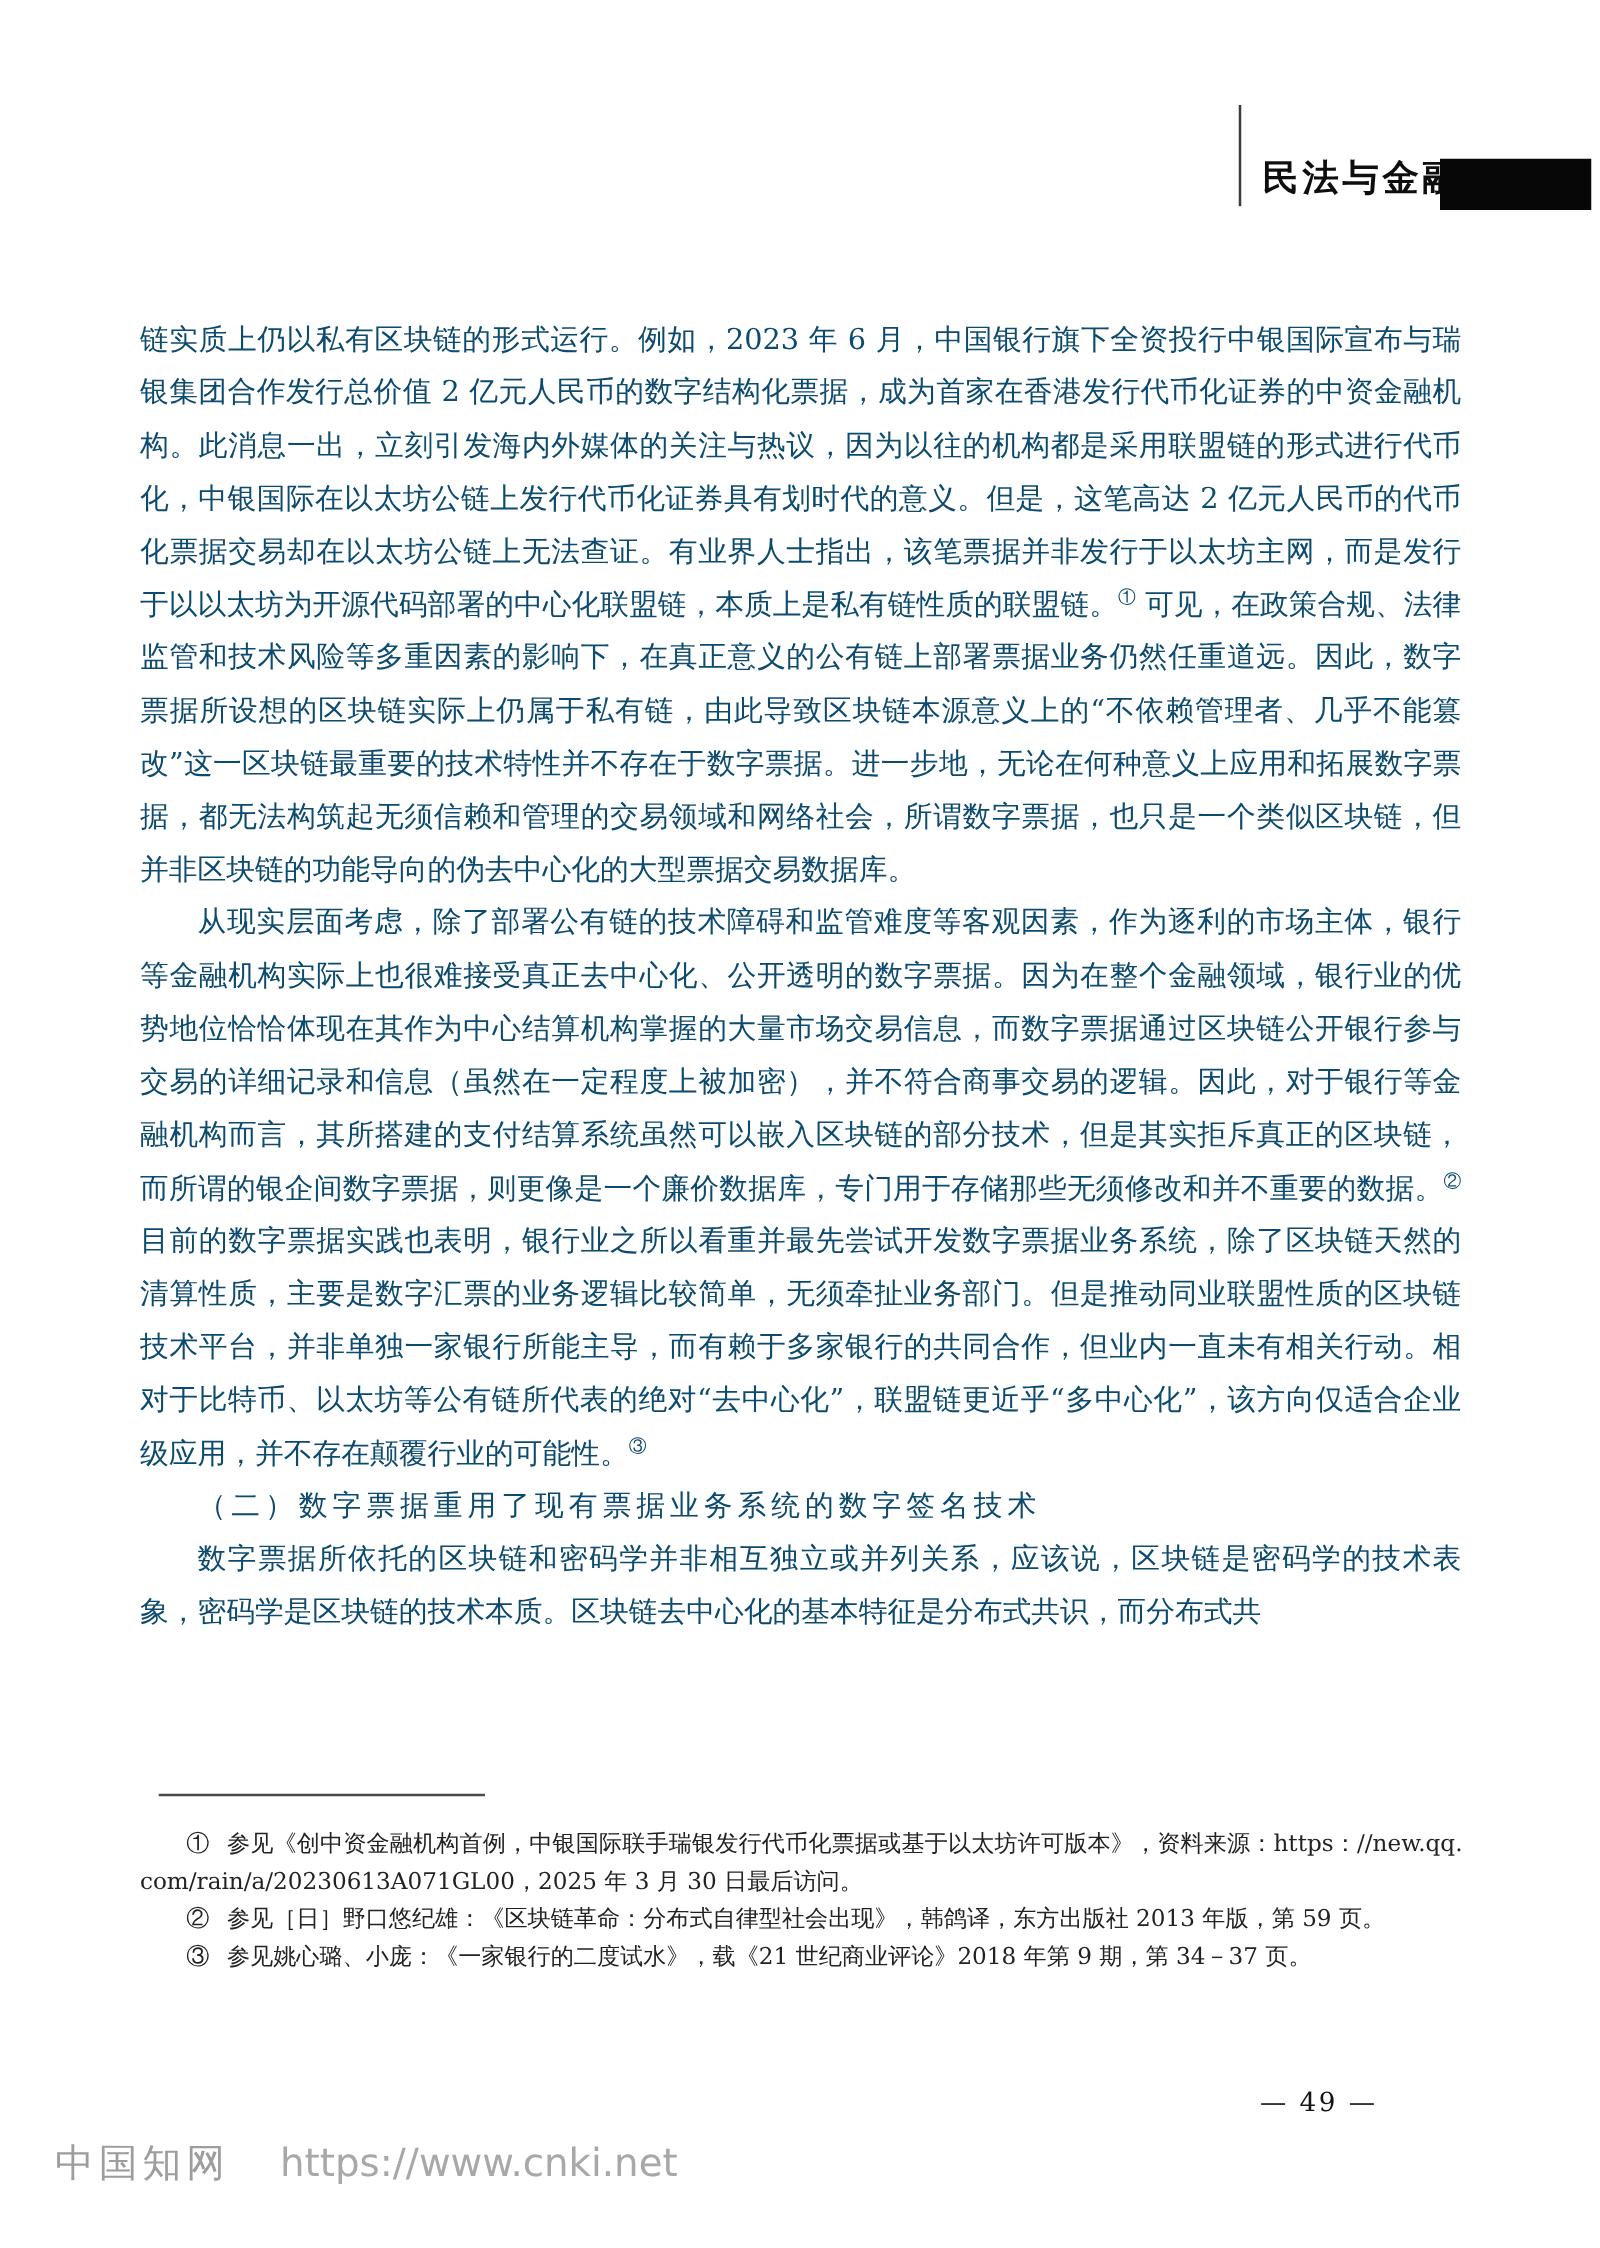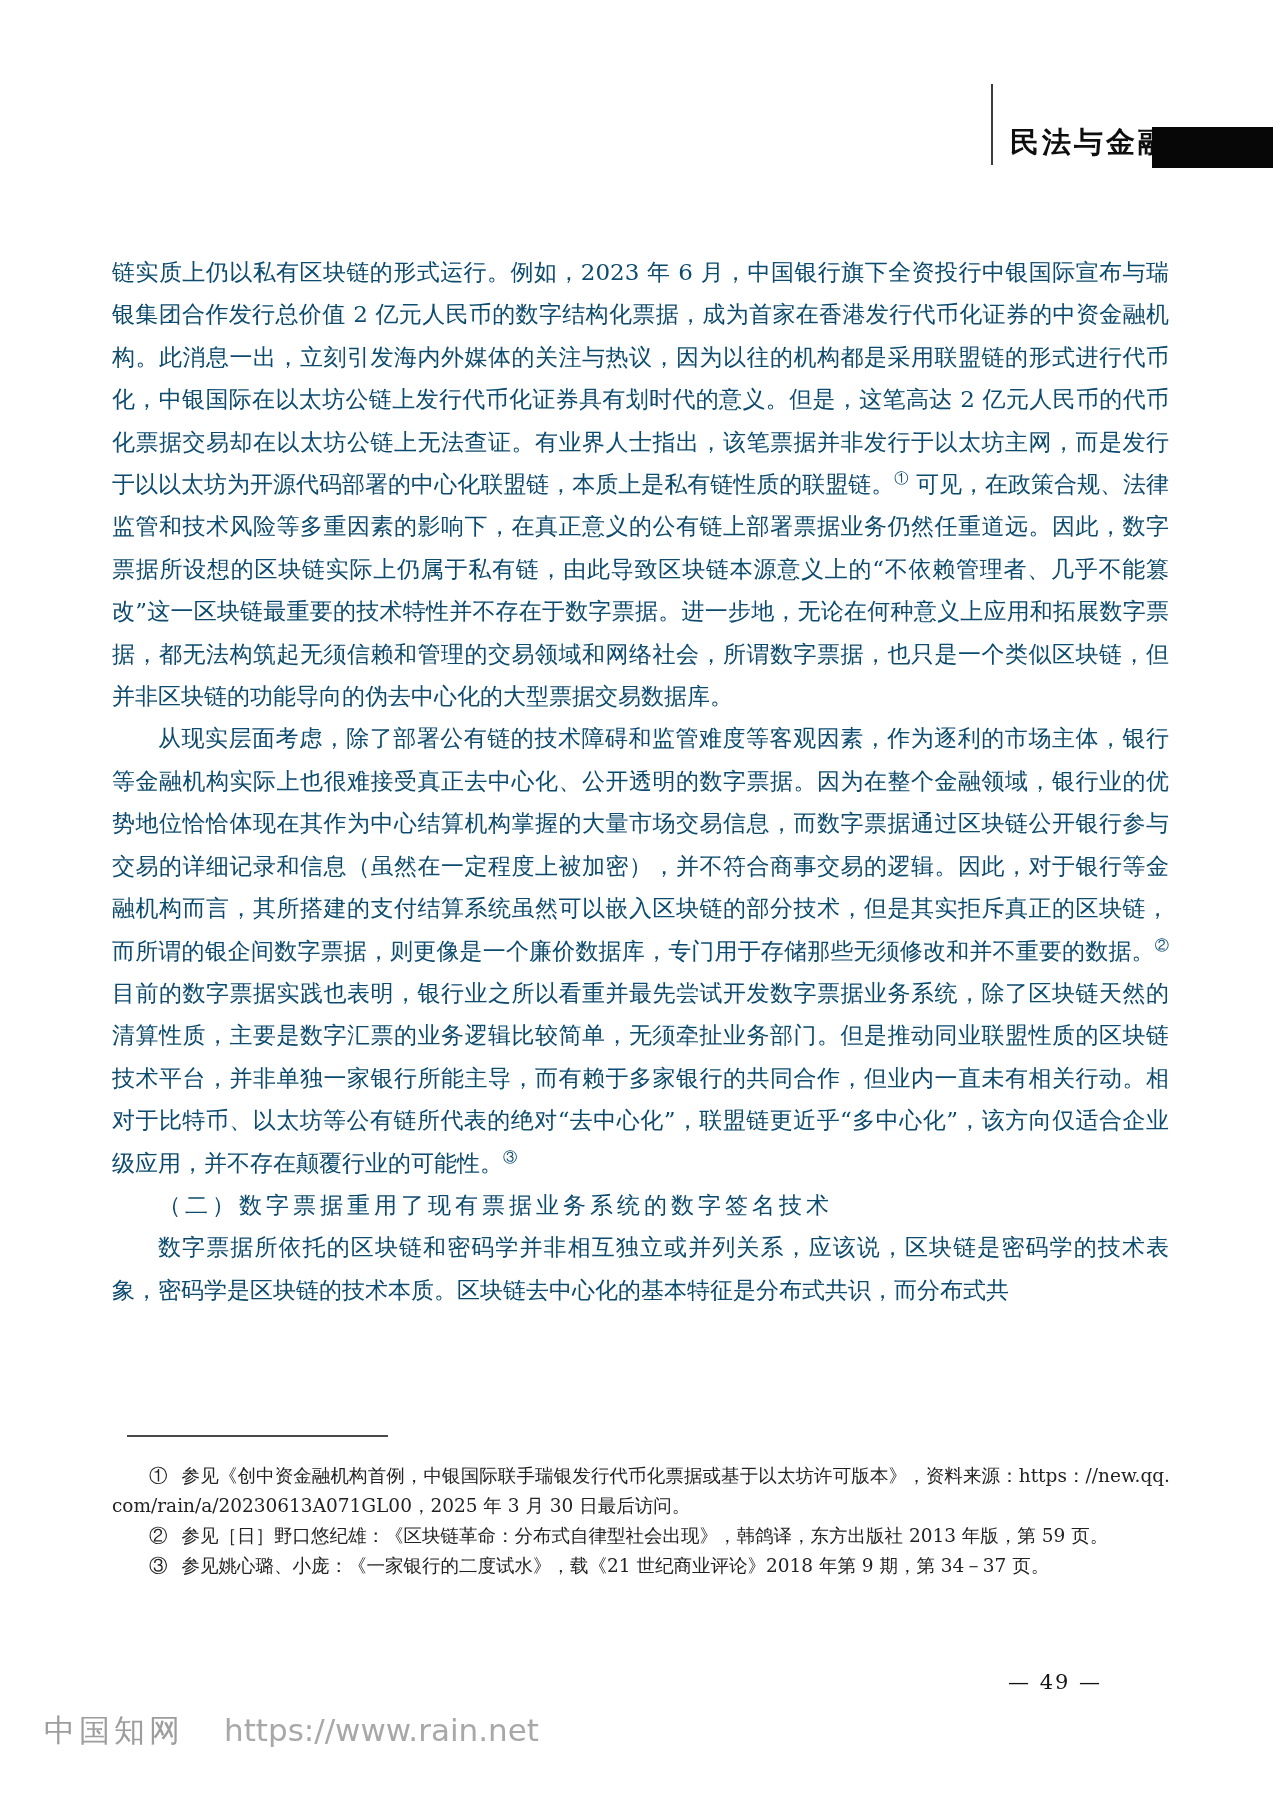--- a/index.html
+++ b/index.html
@@ -130,16 +130,16 @@
     </p>
     <p class="footnote">
       <span class="fn-marker">③</span><span>参见姚心璐、小庞：《一家银行的二度试水》，载《21 世纪商业评论》2018 年第 9 期，第 34－37 页。</span>
     </p>
   </div>
 
   <div class="page-number">— 49 —</div>
 
   <div class="watermark">
     <span class="wm-name">中国知网</span>
-    <span class="wm-url">https://www.rain.net</span>
+    <span class="wm-url">https://www.cnki.net</span>
   </div>
 
 </div>
 
 </body></html>

